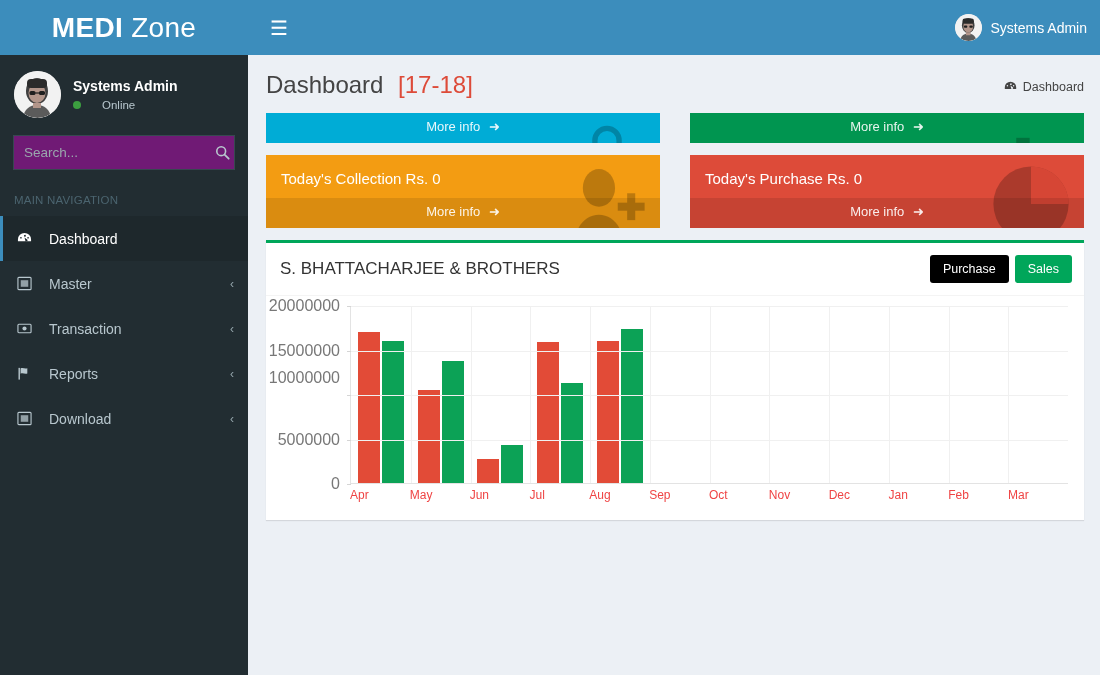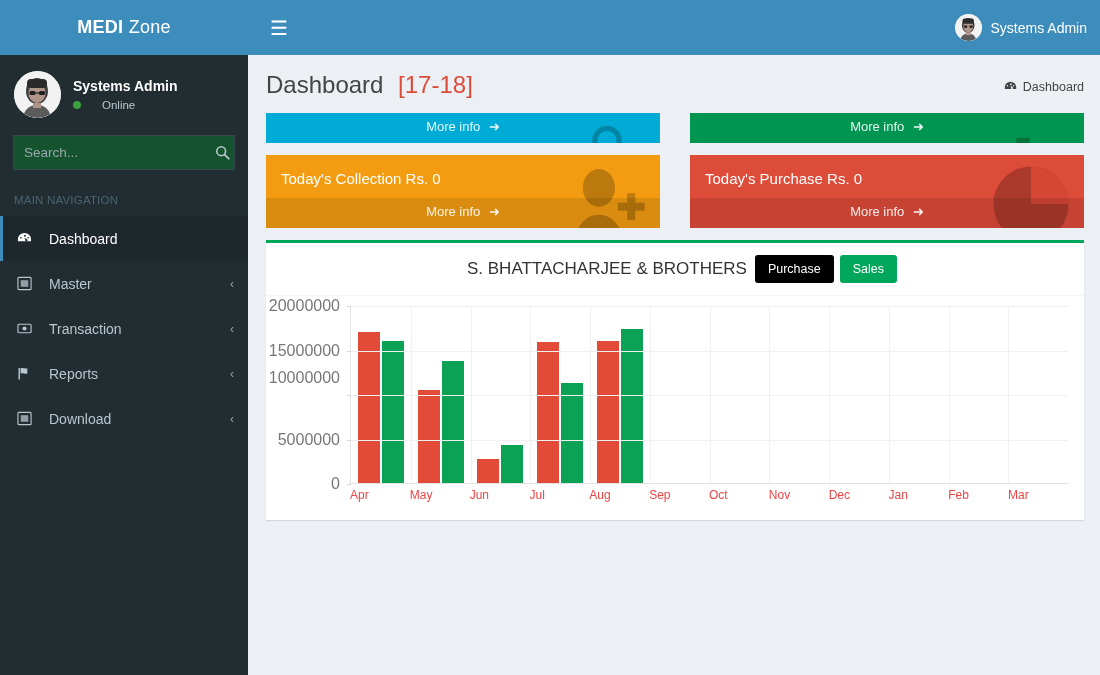--- a/index.html
+++ b/index.html
@@ -9,21 +9,21 @@
     background: #ecf0f5; overflow: hidden;
   }
   .app { display: flex; width: 1100px; height: 675px; }
 
   
   .sidebar { width: 248px; flex: 0 0 248px; background: #222d32; height: 675px; position: relative; }
   .logo-bar {
     height: 55px; background: #3c8dbc; display: flex;
     align-items: center; justify-content: center;
   }
-  .logo-text { font-size: 18px; color: #fff; letter-spacing: .3px; }
+  .logo-text { font-size: 28px; color: #fff; letter-spacing: .3px; }
   .logo-text b { font-weight: bold; }
   .logo-text span { font-weight: normal; }
 
   .user-panel { display: flex; align-items: center; padding: 14px 12px 14px 14px; height: 78px; }
   .avatar-lg {
     width: 47px; height: 47px; border-radius: 50%; overflow: hidden;
     background: #e8e8e8; flex: 0 0 47px; position: relative;
   }
   .avatar-sm {
     width: 27px; height: 27px; border-radius: 50%; overflow: hidden;
@@ -33,21 +33,21 @@
   .user-info { margin-left: 12px; }
   .user-name { color: #fff; font-size: 14px; font-weight: bold; line-height: 18px; }
   .user-status { color: #b8c7ce; font-size: 11.5px; display: flex; align-items: center; margin-top: 4px; gap: 15px; }
   .dot-online {
     width: 8px; height: 8px; border-radius: 50%; background: #3c9f40;
     display: inline-block; margin-right: 6px;
   }
 
   .search-wrap { padding: 0 13px; margin-top: 2px; }
   .search-box {
-    display: flex; align-items: center; background: #14532d;
+    display: flex; align-items: center; background: #701a75;
     border: 1px solid #374850; height: 35px;
   }
   .search-box input {
     flex: 1; background: transparent; border: 0; outline: none;
     color: #ccc; font-size: 13.5px; padding: 0 10px;
     font-family: "Liberation Sans", sans-serif;
   }
   .search-box input::placeholder { color: #9aa7ad; }
   .search-btn {
     background: transparent; border: 0; color: #b8c7ce; cursor: pointer;
@@ -107,22 +107,22 @@
   .bg-aqua  { background: #00c0ef; }
   .bg-green { background: #00a65a; }
   .bg-yellow{ background: #f39c12; }
   .bg-red   { background: #dd4b39; }
 
   .box {
     background: #fff; border-top: 3px solid #00a65a; margin-top: 6px;
     box-shadow: 0 1px 1px rgba(0,0,0,.1);
   }
   .box-header {
-    display: flex; align-items: center; justify-content: center;
-    padding: 12px 12px 12px 26px; border-bottom: 1px solid #f4f4f4;
+    display: flex; align-items: center; justify-content: space-between;
+    padding: 12px 12px 12px 14px; border-bottom: 1px solid #f4f4f4;
   }
   .box-title { font-size: 17px; color: #333; font-weight: normal; }
   .btn-group { display: flex; gap: 6px; }
   .btn {
     border: 0; color: #fff; font-size: 12.5px; padding: 7px 13px;
     cursor: pointer; border-radius: 3px; font-family: "Liberation Sans", sans-serif;
   }
   .btn-danger { background: #000000; margin-left: 8px; }
   .btn-success{ background: #00a65a; }
 

